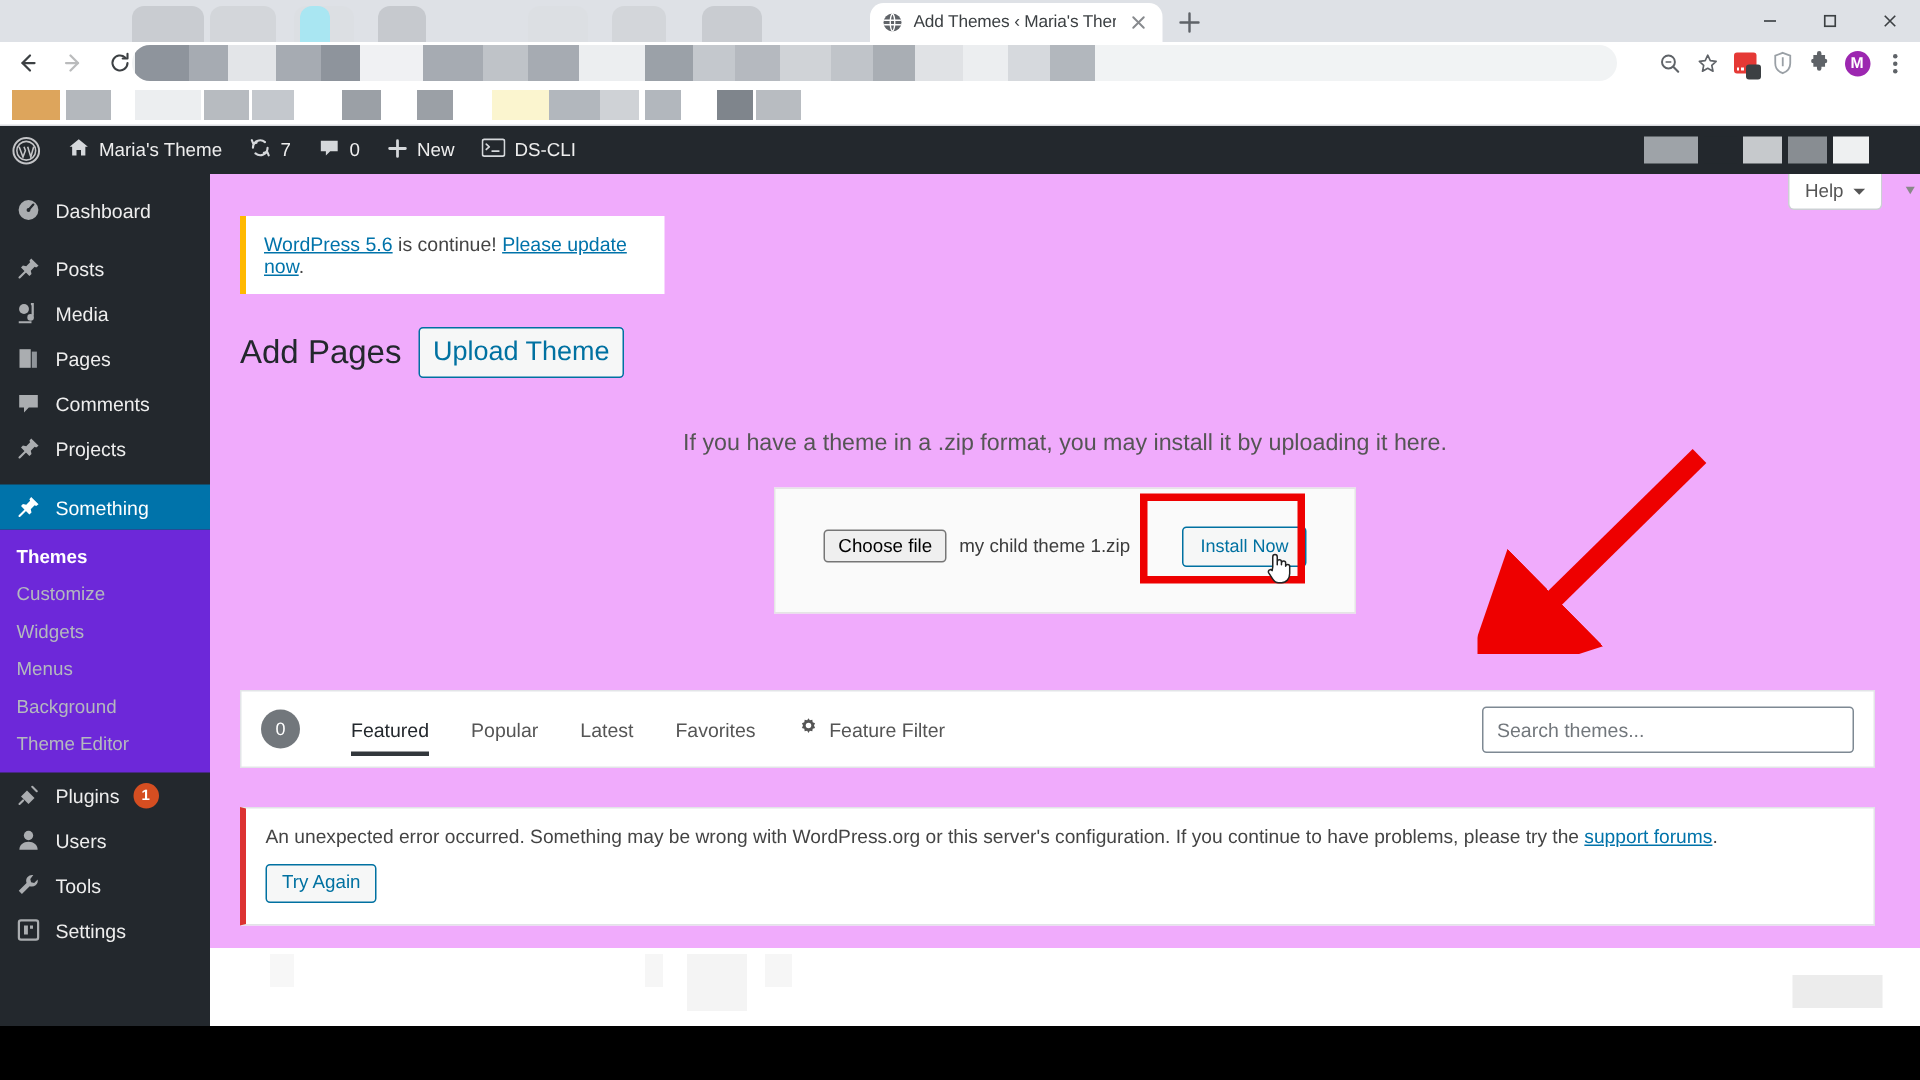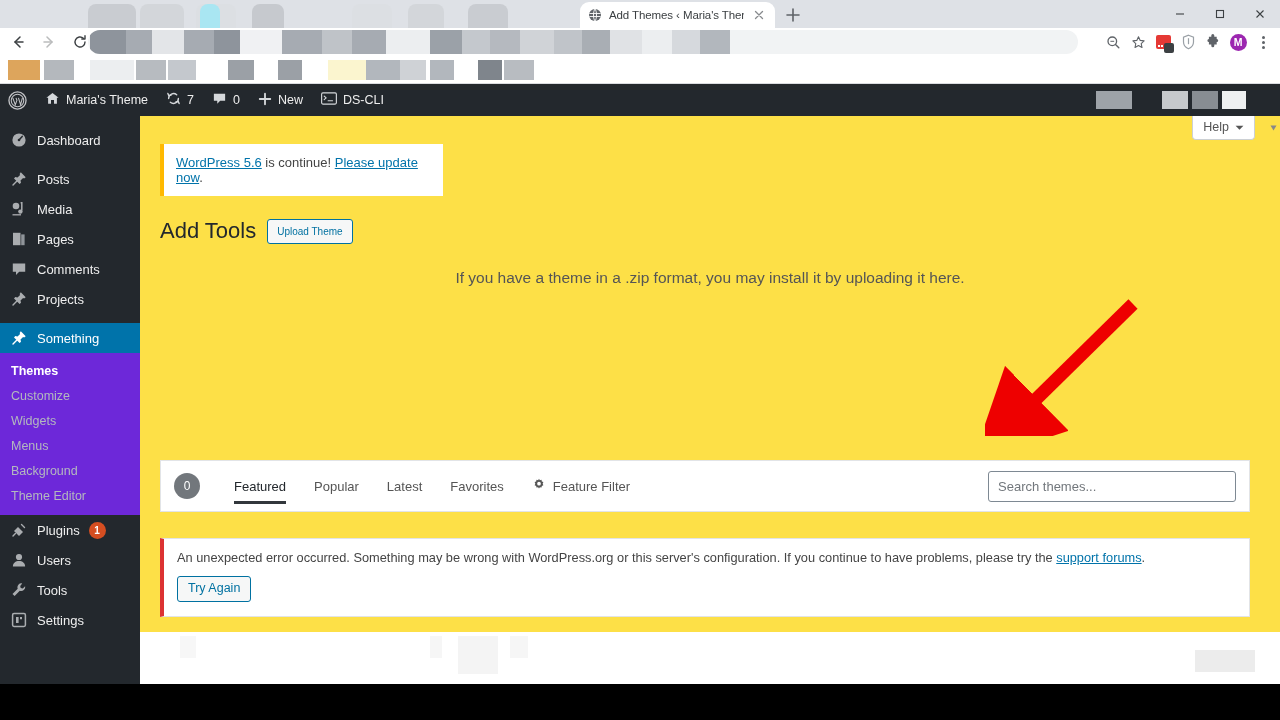--- a/index.html
+++ b/index.html
@@ -89,44 +89,44 @@
   .menu-sep { height: 9px; }
   .submenu { background: #6d28d9; padding: 5px 0 7px; }
   .sub-item { height: 25px; display: flex; align-items: center; padding-left: 11px; font-size: 12.5px; color: #b4b9be; }
   .sub-item.active { color: #fff; font-weight: bold; }
   .badge-count {
     background: #d54e21; color: #fff; border-radius: 10px; font-size: 10px;
     font-weight: bold; min-width: 17px; height: 17px; display: inline-flex;
     align-items: center; justify-content: center; padding: 0 5px;
   }
 
-  .content { flex: 1; background: #fde047; position: relative; overflow: hidden; }
+  .content { flex: 1; background: #f0abfc; position: relative; overflow: hidden; }
 
   .help-tab {
     position: absolute; right: 25px; top: 0; background: #fff;
     border: 1px solid #ccd0d4; border-top: none; border-radius: 0 0 4px 4px;
     padding: 4px 10px 5px; font-size: 12.5px; color: #555; display: flex; gap: 6px; align-items: center;
   }
 
   .updnag {
     margin: 28px 0 0 20px; width: 283px; background: #fff;
     border-left: 4px solid #ffb900; padding: 11px 12px; font-size: 13px; color: #444;
   }
   .updnag a { color: #0073aa; text-decoration: underline; }
 
   .page-head { display: flex; align-items: center; gap: 11px; margin: 22px 0 0 20px; }
   .page-title { font-size: 22px; font-weight: normal; color: #23282d; }
   .btn {
     border: 1px solid #0071a1; color: #0071a1; background: #f6f7f7;
     border-radius: 3px; font-size: 12px; padding: 5px 10px; line-height: 1.1;
     font-family: "Liberation Sans", sans-serif; cursor: pointer; white-space: nowrap;
   }
-  .btn-upload { font-size: 10px; padding: 6px 9px; }
-
-  .upload-wrap { margin-top: 25px; text-align: center; }
+  .btn-upload { font-size: 18px; padding: 6px 9px; }
+
+  .upload-wrap { margin-top: 35px; text-align: center; }
   .upload-hint { font-size: 15.5px; color: #555; }
   .upload-card {
     margin: 20px auto 0; width: 388px; background: #fafafa;
     border: 1px solid #e5e5e5; padding: 25px 0 30px;
     display: flex; align-items: center; justify-content: center; gap: 0;
   }
   .filerow { display: flex; align-items: center; gap: 8px; }
   .choose-file {
     border: 1px solid #767676; background: #efefef; border-radius: 3px;
     padding: 3px 9px; font-size: 12.5px; color: #000;
@@ -545,27 +545,43 @@
               <path d="M0.6 0.8L4.5 4.8 8.4 0.8" fill="#555"></path>
             </svg>
         </span>
       </div>
 
       <div class="updnag">
         <a href="#">WordPress 5.6</a><span> is continue! </span><a href="#">Please update now</a><span>.</span>
       </div>
 
       <div class="page-head">
-        <h1 class="page-title">Add Tools</h1>
+        <h1 class="page-title">Add Pages</h1>
         <button class="btn btn-upload">Upload Theme</button>
       </div>
 
       <div class="upload-wrap">
         <div class="upload-hint">If you have a theme in a .zip format, you may install it by uploading it here.</div>
 
+        <div class="upload-card">
+          <div class="filerow">
+            <span class="choose-file">Choose file</span>
+            <span class="filename">my child theme 1.zip</span>
+          </div>
+
+          <div class="install-wrap">
+            <button class="btn btn-install">Install Now</button>
+            <div class="hl-box"></div>
+            <span class="cursor-hand">
+              <svg width="20" height="24" viewBox="0 0 20 24">
+                <path d="M5.5 11V4.3c0-.9.7-1.6 1.5-1.6s1.5.7 1.5 1.6v5.2V7.6c0-.8.7-1.4 1.4-1.4s1.4.6 1.4 1.4v1.9V8.4c0-.8.6-1.4 1.4-1.4s1.4.6 1.4 1.4v1.3.8c.1-.7.7-1.2 1.4-1.2.7 0 1.3.6 1.3 1.3v4.7c0 3.4-2.1 6.2-5.5 6.2H9.4c-2 0-2.9-.9-4-2.6l-2.6-4c-.4-.7-.2-1.5.5-1.9.6-.4 1.4-.2 1.8.4z" fill="#fff" stroke="#222" stroke-width="1" stroke-linejoin="round"></path>
+              </svg>
+            </span>
+          </div>
+        </div>
       </div>
 
       <svg class="arrow-svg" width="170" height="140" viewBox="0 0 170 140">
         <defs>
           <marker id="ah" markerWidth="7" markerHeight="7" refX="1.5" refY="3.5" orient="auto">
             <path d="M0,0 L7,3.5 L0,7 z" fill="#ee0000"></path>
           </marker>
         </defs>
         <path d="M148 8 L38 116" stroke="#ee0000" stroke-width="13" fill="none" marker-end="url(#ah)"></path>
         <path d="M44 112 L20 136 L46 128 Z" fill="#ee0000"></path>

